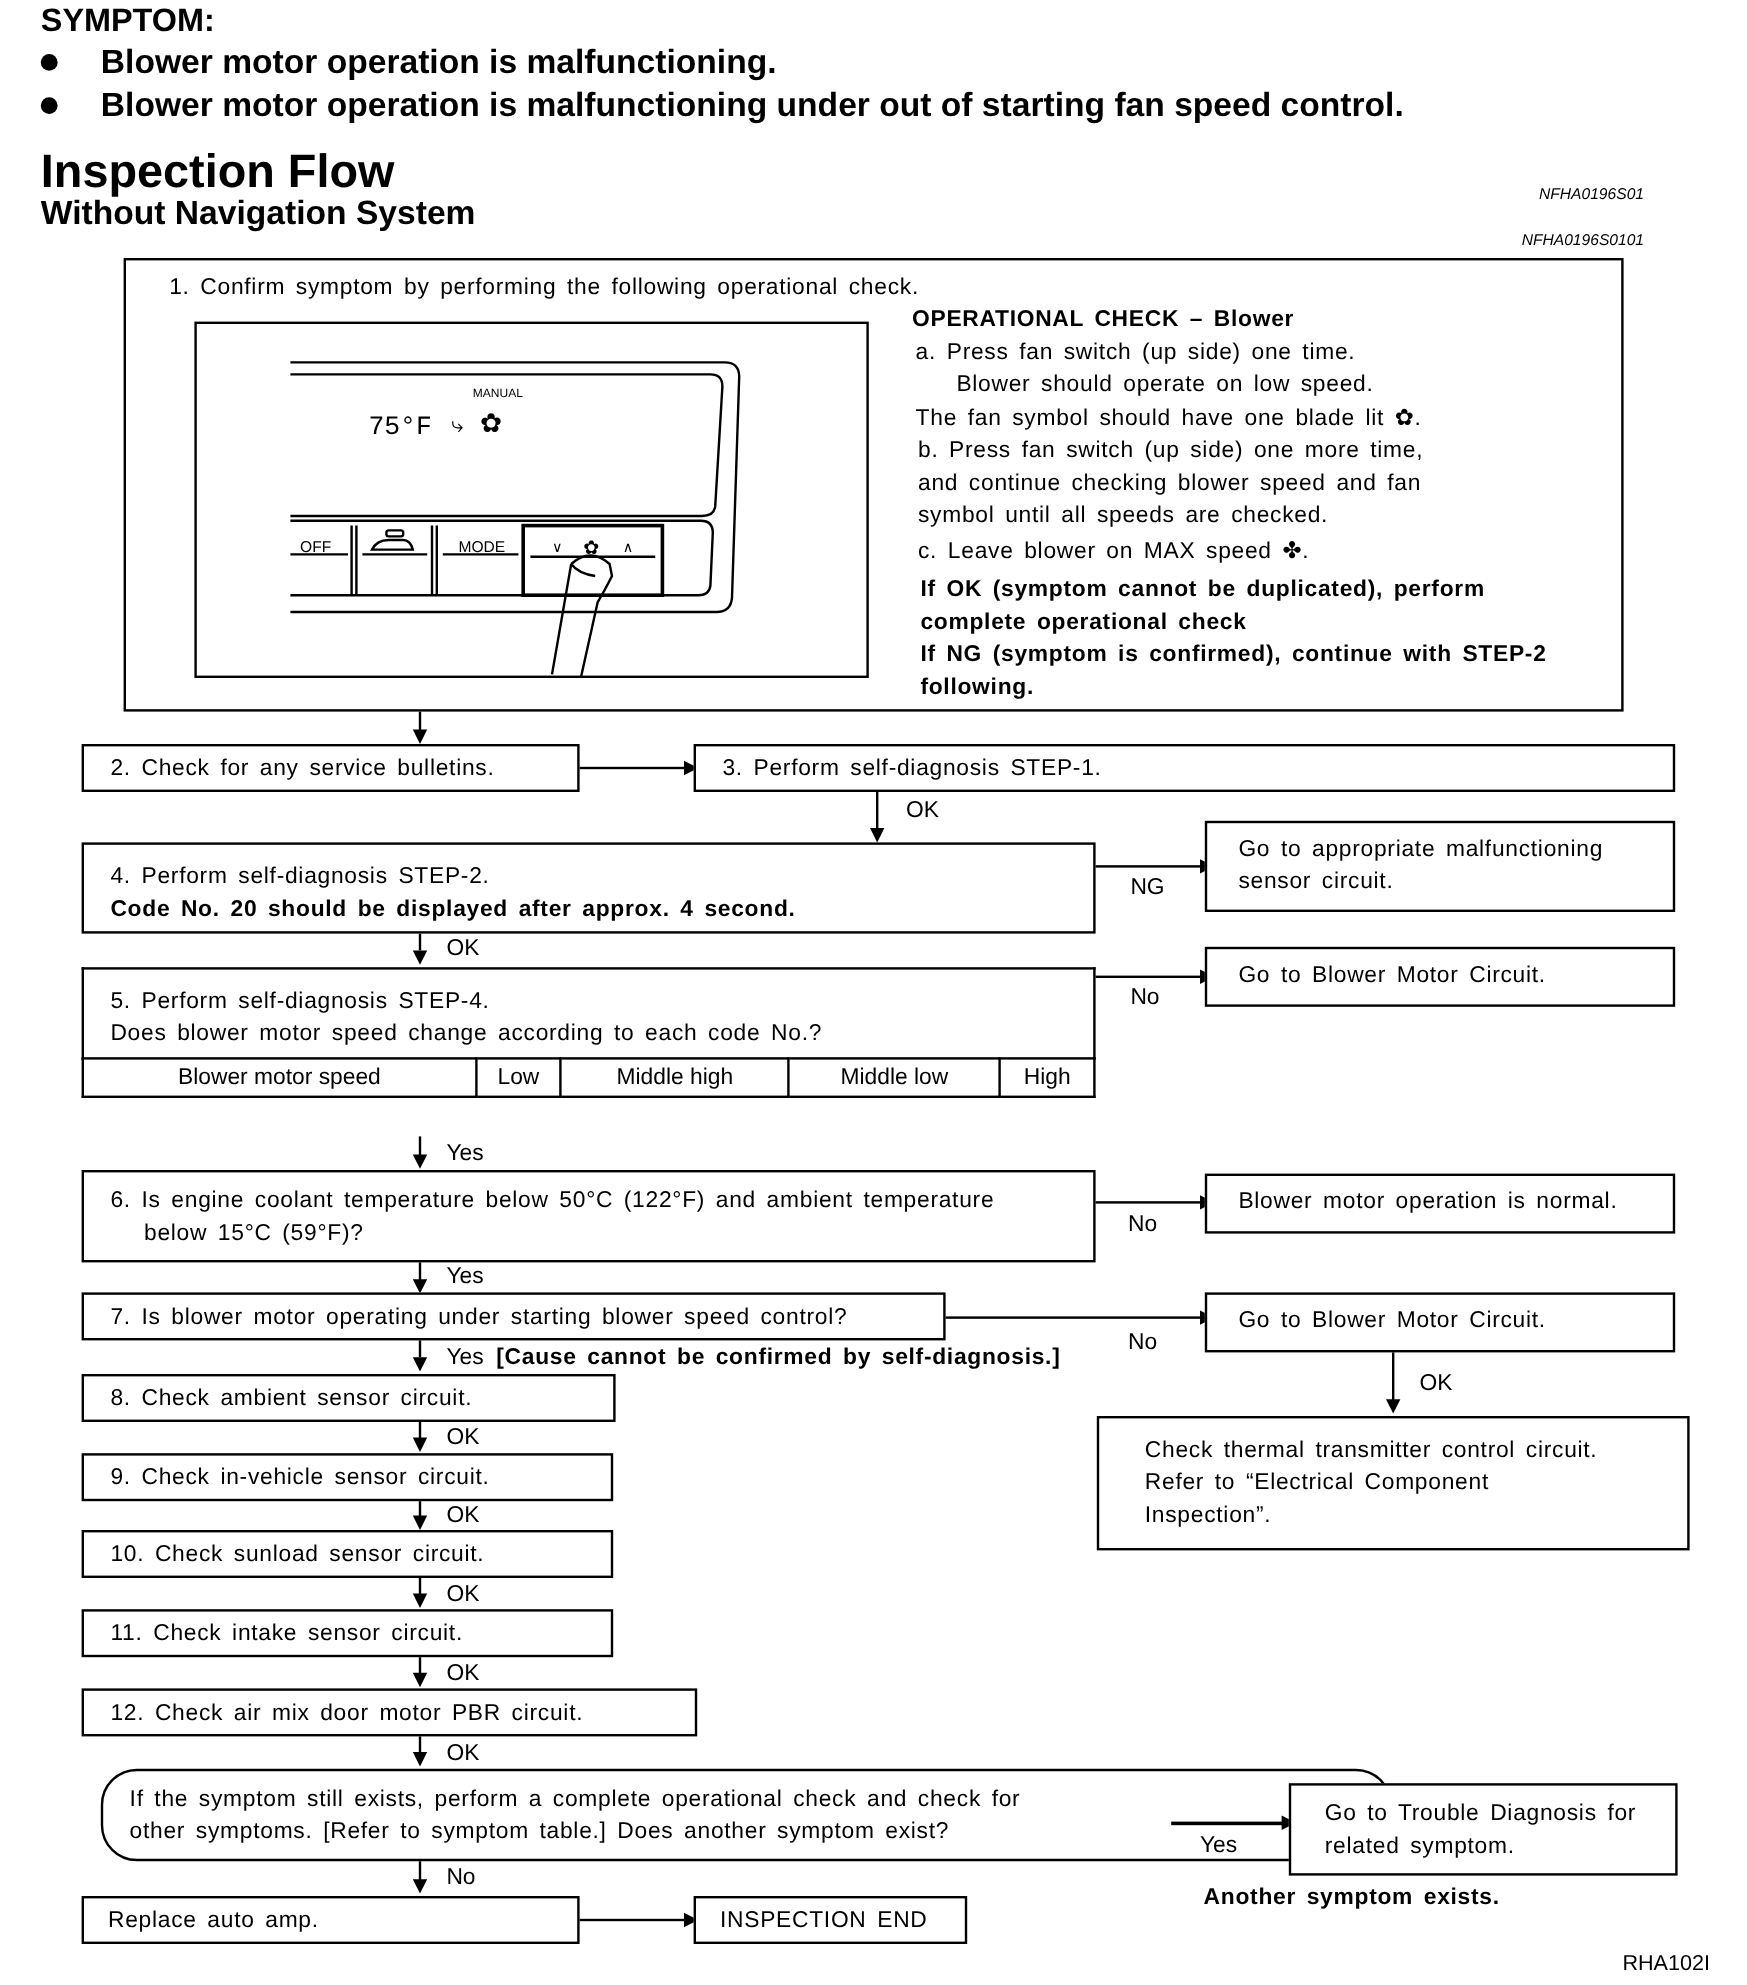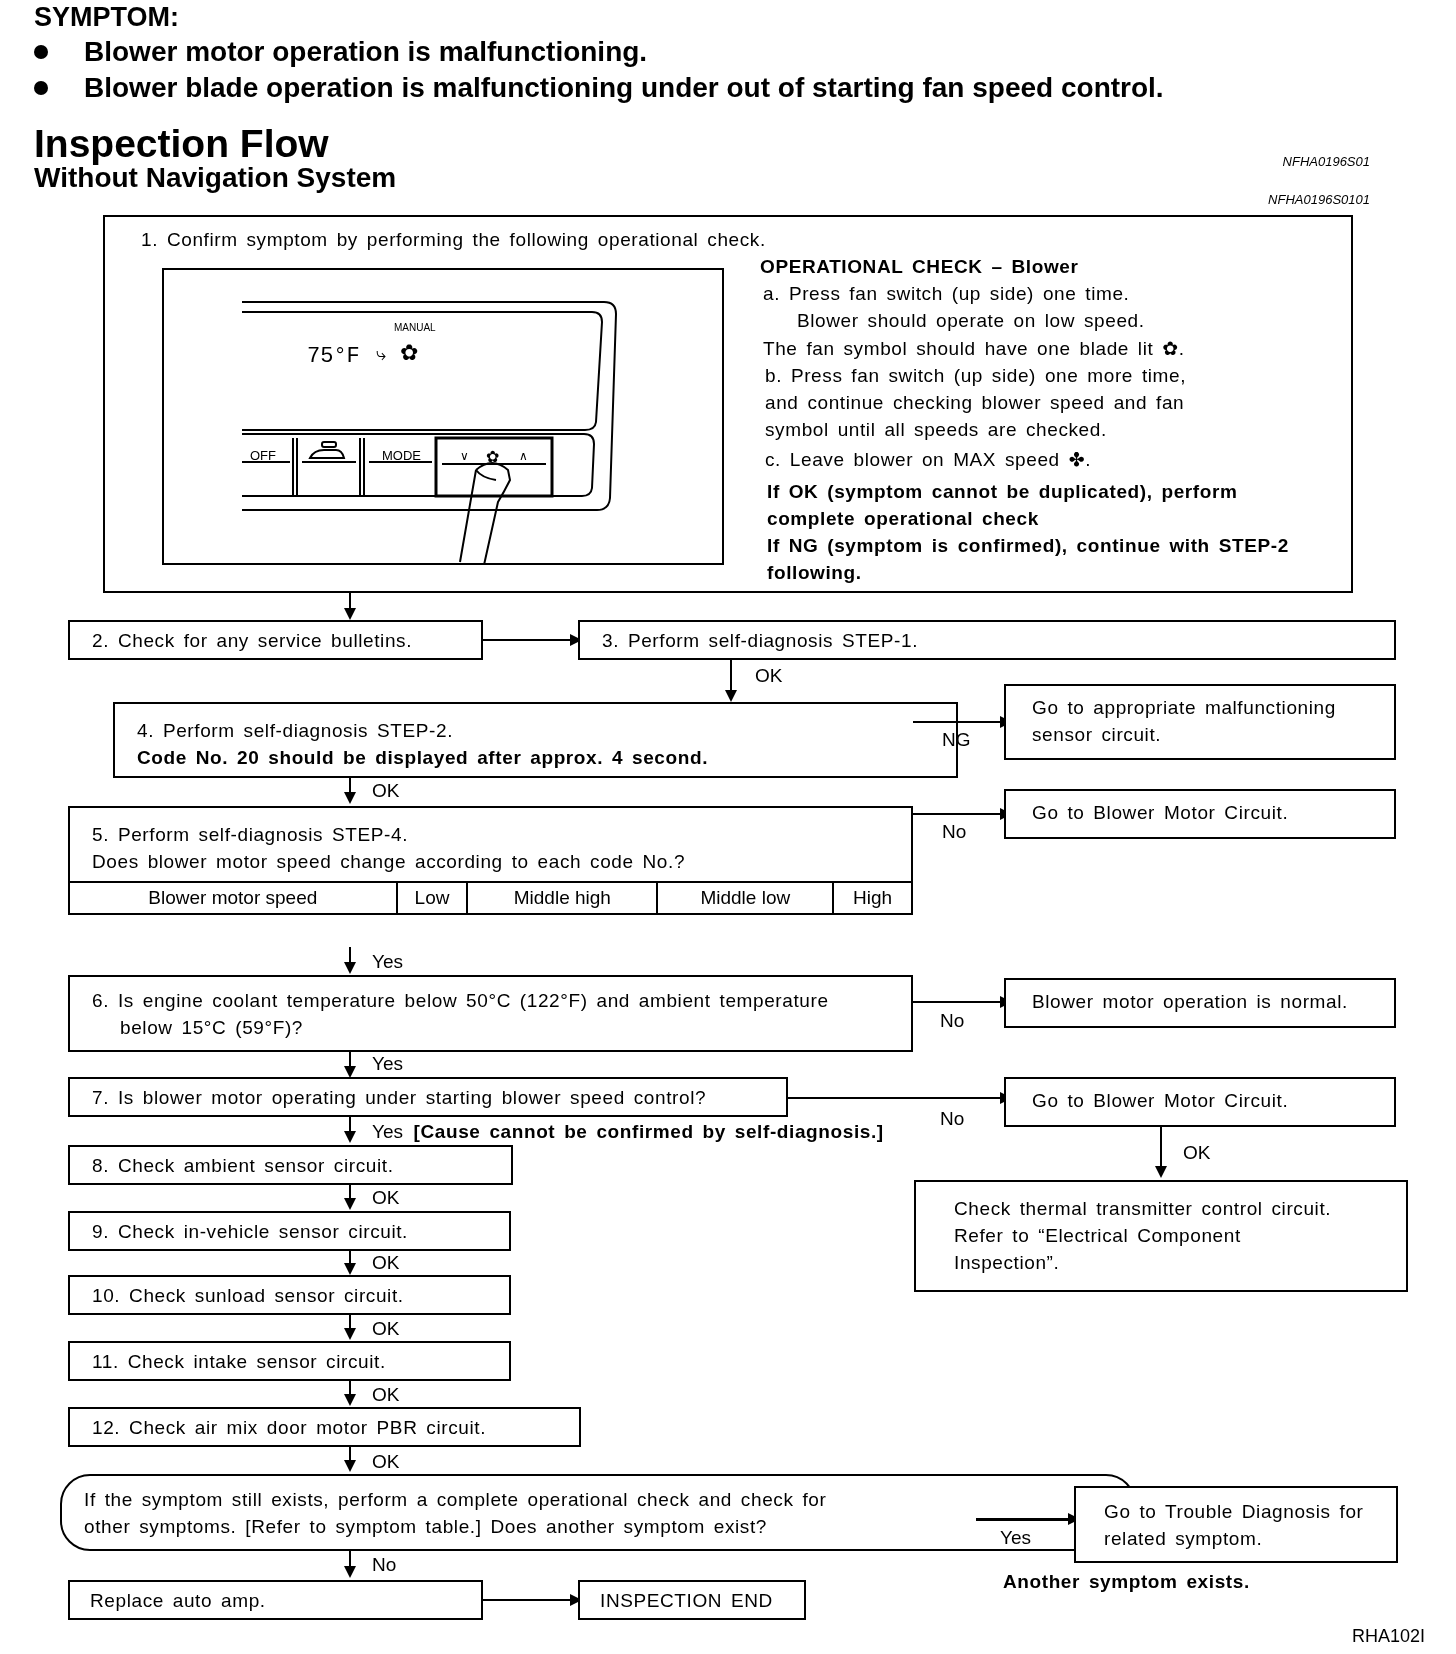--- a/index.html
+++ b/index.html
@@ -22,21 +22,21 @@
   .ar{position:absolute;width:0;height:0;border-top:6px solid transparent;border-bottom:6px solid transparent;border-left:12px solid #000;}
   table.codes{position:absolute;border-collapse:collapse;font-size:19px;}
   table.codes td{border:2px solid #000;text-align:center;height:30px;padding:0;}
   .panel{position:absolute;left:162px;top:268px;width:562px;height:297px;border:2px solid #000;box-sizing:border-box;}
 </style>
 </head>
 <body>
 
 <div class="abs h-symptom">SYMPTOM:</div>
 <div class="abs bullet" style="top:36px"><span class="dot"></span><span>Blower motor operation is malfunctioning.</span></div>
-<div class="abs bullet" style="top:72px"><span class="dot"></span><span>Blower blade operation is malfunctioning under out of starting fan speed control.</span></div>
+<div class="abs bullet" style="top:72px"><span class="dot"></span><span>Blower motor operation is malfunctioning under out of starting fan speed control.</span></div>
 <div class="abs h-flow">Inspection Flow</div>
 <div class="abs h-sub">Without Navigation System</div>
 <div class="abs ref" style="top:154px">NFHA0196S01</div>
 <div class="abs ref" style="top:192px">NFHA0196S0101</div>
 
 <div class="box" style="left:103px;top:215px;width:1250px;height:378px;">
   <div class="t" style="left:36px;top:12px;">1. Confirm symptom by performing the following operational check.</div>
 </div>
 <div class="panel">
   <svg width="560" height="295" viewBox="0 0 560 295">
@@ -87,21 +87,21 @@
   </div>
 <div class="hl" style="left:483px;top:639px;width:88px;"></div>
 <div class="ar" style="left:570px;top:634px;"></div>
 <div class="box" style="left:578px;top:620px;width:818px;height:40px;">
     <div class="t" style="left:22px;top:8px;">3. Perform self-diagnosis STEP-1.</div>
   </div>
 <div class="vl" style="left:730px;top:660px;height:30px;"></div>
 <div class="ad" style="left:725px;top:690px;"></div>
 <div class="lbl" style="left:755px;top:665px;">OK</div>
 
-<div class="box" style="left:68px;top:702px;width:845px;height:76px;margin-left:45px;">
+<div class="box" style="left:68px;top:702px;width:845px;height:76px;">
   <div class="t" style="left:22px;top:16px;">4. Perform self-diagnosis STEP-2.</div>
   <div class="t b" style="left:22px;top:43px;">Code No. 20 should be displayed after approx. 4 second.</div>
 </div>
 <div class="hl" style="left:913px;top:721px;width:90px;"></div>
 <div class="ar" style="left:1000px;top:716px;"></div>
 <div class="lbl" style="left:942px;top:729px;">NG</div>
 <div class="box" style="left:1004px;top:684px;width:392px;height:76px;">
   <div class="t" style="left:26px;top:11px;">Go to appropriate malfunctioning</div>
   <div class="t" style="left:26px;top:38px;">sensor circuit.</div>
 </div>
@@ -193,21 +193,21 @@
 <div class="vl" style="left:349px;top:1381px;height:14px;"></div>
 <div class="ad" style="left:344px;top:1394px;"></div>
 <div class="lbl" style="left:372px;top:1384px;">OK</div>
 <div class="box" style="left:68px;top:1407px;width:513px;height:40px;">
     <div class="t" style="left:22px;top:8px;">12. Check air mix door motor PBR circuit.</div>
   </div>
 <div class="vl" style="left:349px;top:1447px;height:14px;"></div>
 <div class="ad" style="left:344px;top:1460px;"></div>
 <div class="lbl" style="left:372px;top:1451px;">OK</div>
 
-<div class="box" style="left:60px;top:1474px;width:1076px;height:77px;border-radius:30px;">
+<div class="box" style="left:84px;top:1474px;width:1076px;height:77px;border-radius:30px;">
   <div class="t" style="left:22px;top:13px;">If the symptom still exists, perform a complete operational check and check for</div>
   <div class="t" style="left:22px;top:40px;">other symptoms. [Refer to symptom table.] Does another symptom exist?</div>
 </div>
 <div class="hl" style="left:976px;top:1518px;width:95px;height:3px;"></div>
 <div class="ar" style="left:1068px;top:1513px;"></div>
 <div class="lbl" style="left:1000px;top:1527px;">Yes</div>
 <div class="box" style="left:1074px;top:1486px;width:324px;height:77px;">
   <div class="t" style="left:28px;top:13px;">Go to Trouble Diagnosis for</div>
   <div class="t" style="left:28px;top:40px;">related symptom.</div>
 </div>

